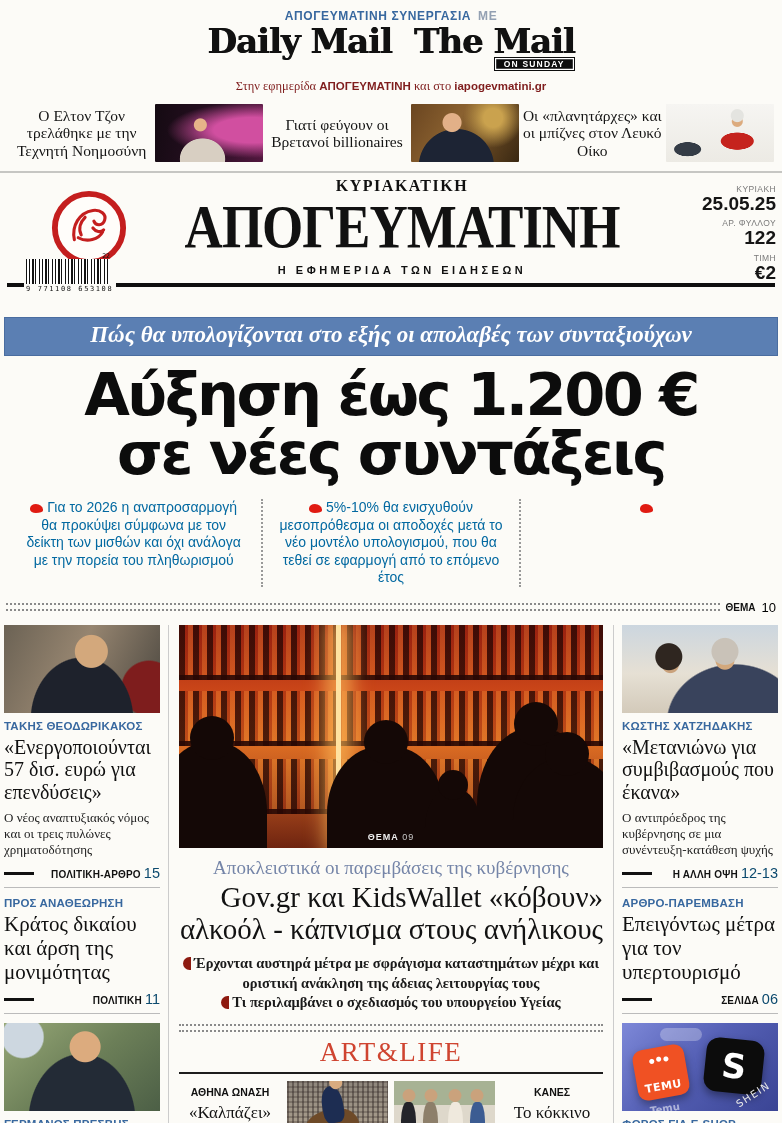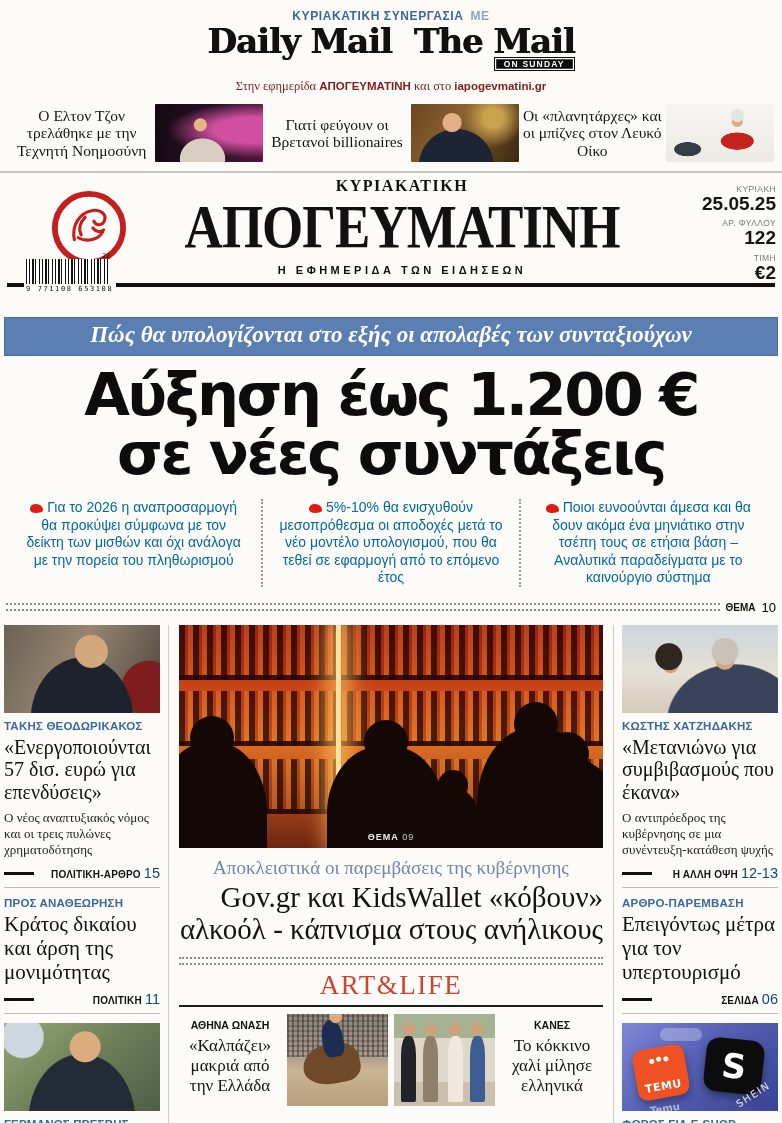--- a/index.html
+++ b/index.html
@@ -200,21 +200,21 @@
   .f3{left:53%;background:#efe9dd;}
   .f4{left:75%;background:#3c5c92;}
 </style>
 </head>
 <body>
 
 <div class="page">
 
   <header class="topbar">
     <div class="partnership">
-      <span>ΚΥΡΙΑΚΑΤΙΚΗ ΣΥΝΕΡΓΑΣΙΑ</span>
+      <span>ΑΠΟΓΕΥΜΑΤΙΝΗ ΣΥΝΕΡΓΑΣΙΑ</span>
       <span class="suffix">ΜΕ</span>
     </div>
     <div class="logos">
       <span class="blackletter">Daily Mail</span>
       <span class="logo-tm-wrap">
         <span class="blackletter">The Mail</span>
         <span class="badge">ON SUNDAY</span>
       </span>
     </div>
     <div class="tagline">
@@ -261,21 +261,21 @@
   </div>
 
   <div class="strip">Πώς θα υπολογίζονται στο εξής οι απολαβές των συνταξιούχων</div>
   <div class="mainhead">
     <div>Αύξηση έως 1.200 €</div>
     <div>σε νέες συντάξεις</div>
   </div>
   <div class="leadrow">
     <p class="leadcell" style="margin:0"><span class="red-dot"></span><span>Για το 2026 η αναπροσαρμογή θα προκύψει σύμφωνα με τον δείκτη των μισθών και όχι ανάλογα με την πορεία του πληθωρισμού</span></p>
     <p class="leadcell" style="margin:0"><span class="red-dot"></span><span>5%-10% θα ενισχυθούν μεσοπρόθεσμα οι αποδοχές μετά το νέο μοντέλο υπολογισμού, που θα τεθεί σε εφαρμογή από το επόμενο έτος</span></p>
-    <p class="leadcell" style="margin:0"><span class="red-dot"></span><span>Ποιοι ευνοούνται άμεσα και θα δουν ακόμα ένα μηνιάτικο στην τσέπη τους σε ετήσια βάση – Αναλυτικά παραδείγματα με το καινούργιο σύστημα</span></p>
+    <p class="leadcell" style="margin:0"><span class="red-dot"></span></p>
   </div>
   <div class="dotline">
     <span class="dots"></span>
     <span class="dot-label">ΘΕΜΑ</span>
     <span class="dot-page">10</span>
   </div>
 
   <div class="grid">
 
     <div class="col-side col-left">
@@ -319,20 +319,24 @@
         <span class="person p5"></span>
         <span class="person p3"></span>
         <span class="person p4"></span>
         <div class="photo-cap">
           <span>ΘΕΜΑ</span>
           <span class="num">09</span>
         </div>
       </div>
       <div class="c-kicker">Αποκλειστικά οι παρεμβάσεις της κυβέρνησης</div>
       <div class="c-hl">Gov.gr και KidsWallet «κόβουν» αλκοόλ - κάπνισμα στους ανήλικους</div>
+      <div class="c-bullets">
+        <div><span class="cmark"></span><span>Έρχονται αυστηρά μέτρα με σφράγισμα καταστημάτων μέχρι και οριστική ανάκληση της άδειας λειτουργίας τους</span></div>
+        <div><span class="cmark"></span><span>Τι περιλαμβάνει ο σχεδιασμός του υπουργείου Υγείας</span></div>
+      </div>
       <div class="c-dots"></div>
       <div class="artlife-title">ART&amp;LIFE</div>
       <div class="artlife-rule"></div>
       <div class="bottomrow">
         <div class="b-text">
           <div class="b-kicker">ΑΘΗΝΑ ΩΝΑΣΗ</div>
           <div class="b-hl">«Καλπάζει» μακριά από την Ελλάδα</div>
 
         </div>
         <div class="b-photo ph-horse">

